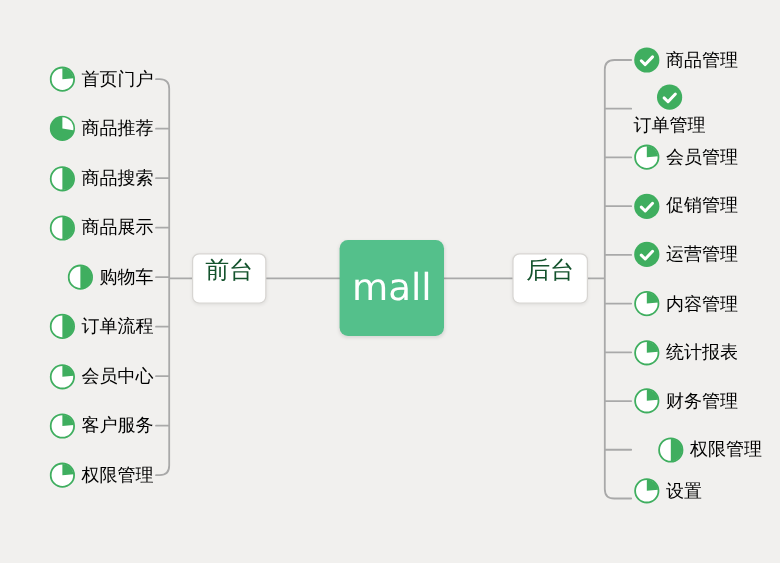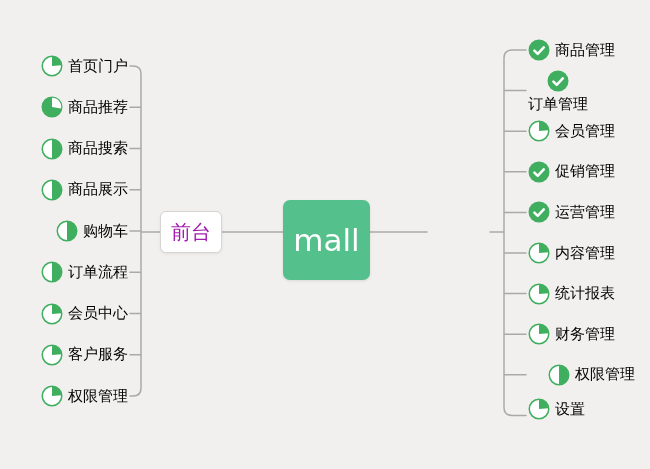--- a/index.html
+++ b/index.html
@@ -9,26 +9,26 @@
     background:#f1f0ee;
     overflow:hidden;
     font-family:"DejaVu Sans","Liberation Sans",sans-serif;
   }
   svg.connectors {
     position:absolute; left:0; top:0;
     pointer-events:none;
   }
   .topic-box {
     position:absolute;
-    display:flex; align-items:center; justify-content:center;
+    display:flex; align-items:flex-start; justify-content:center;
     background:#ffffff;
     border:1px solid #d7d5d2;
     border-radius:6px;
     box-shadow:0 1px 3px rgba(0,0,0,0.07);
-    font-size:20px; color:#a21caf;
+    font-size:20px; color:#14532d;
     box-sizing:border-box;
     cursor:default;
   }
   .central-box {
     position:absolute;
     display:flex; align-items:center; justify-content:center;
     border-radius:7px;
     color:#ffffff;
     font-size:31px;
     box-shadow:0 1px 3px rgba(0,0,0,0.10);
@@ -197,14 +197,17 @@
     </div>
 
   <div class="topic-box" id="front-box" style="left:160px; top:211px; width:62px; height:42px;">
     <span>前台</span>
   </div>
 
   <div class="central-box" id="mall-box" style="left: 283px; top: 200px; width: 87px; height: 80px; background: rgb(84, 192, 139); color: rgb(255, 255, 255);">
     <span>mall</span>
   </div>
 
+  <div class="topic-box" id="back-box" style="left:427px; top:211px; width:63px; height:42px;">
+    <span>后台</span>
+  </div>
 
 </div>
 
 </body></html>

